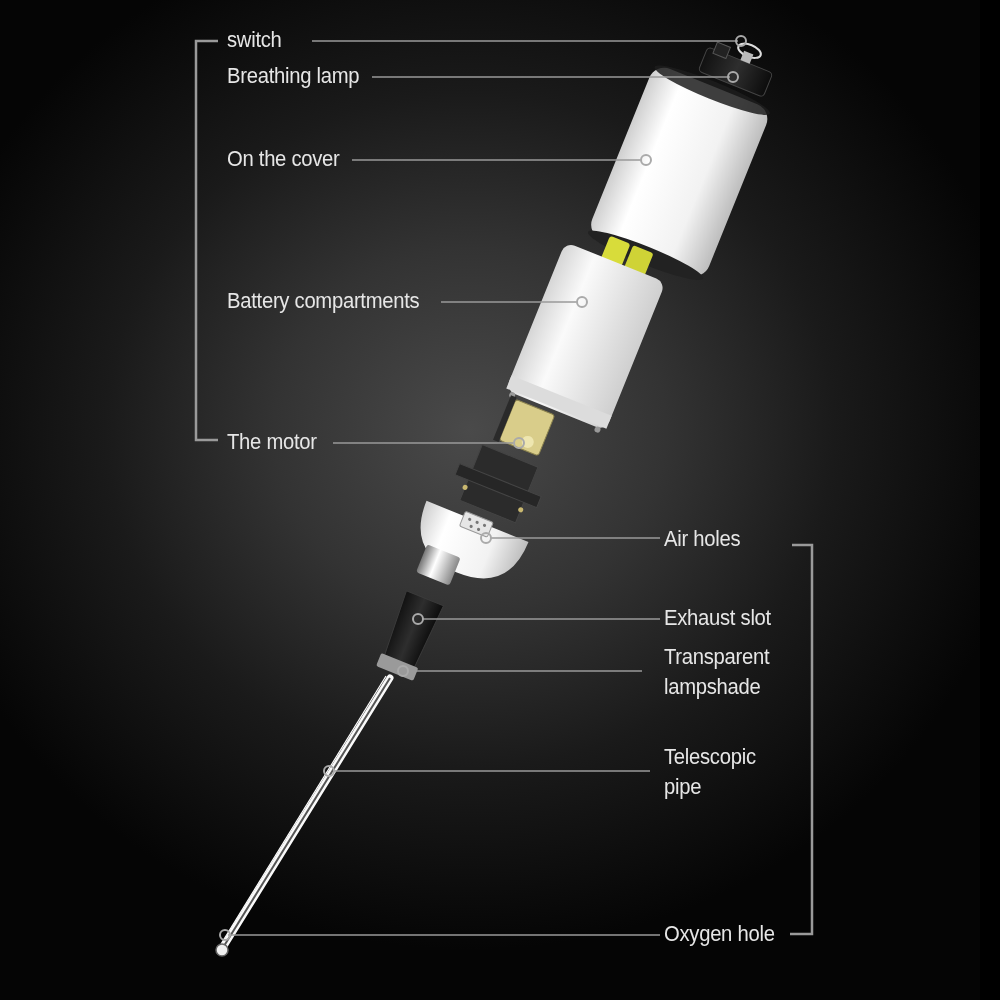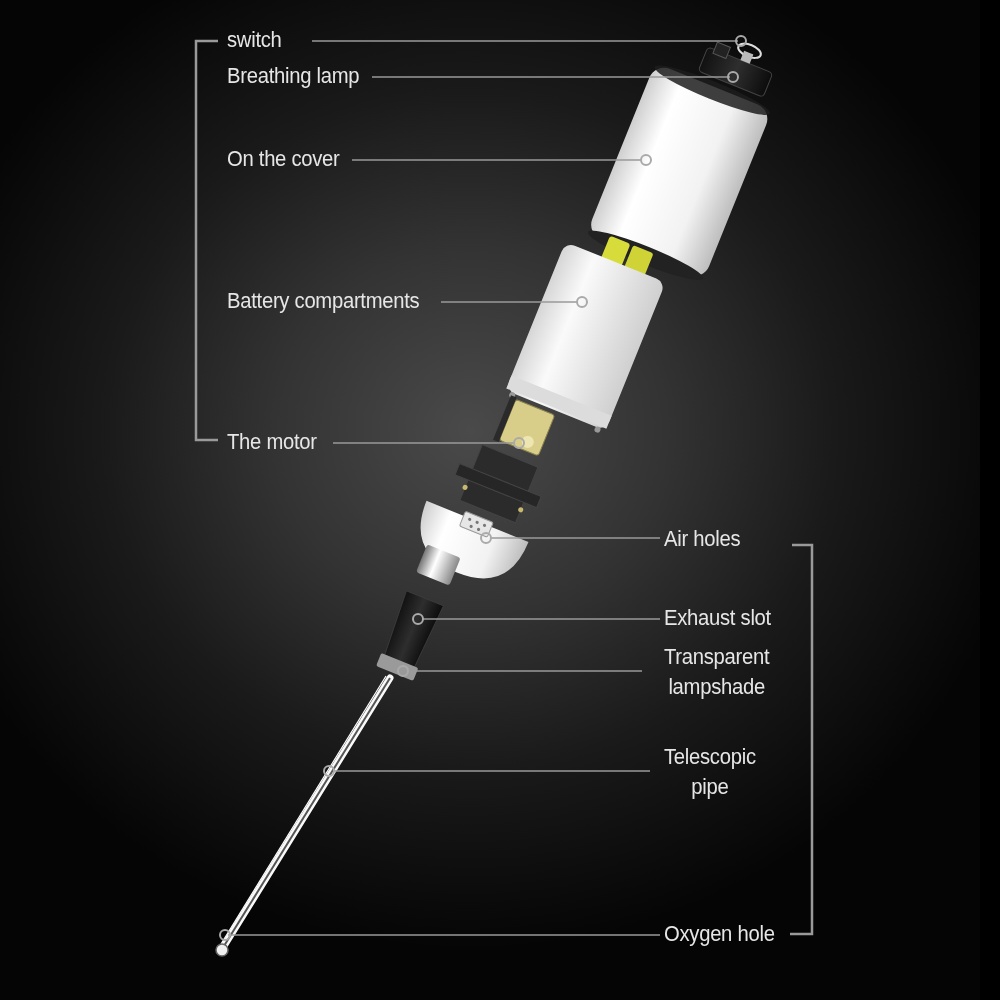--- a/index.html
+++ b/index.html
@@ -5,21 +5,20 @@
     html, body { margin: 0; padding: 0; }
     body {
       width: 1000px; height: 1000px; overflow: hidden;
       background: #000;
       font-family: "Liberation Sans", sans-serif;
     }
     .stage {
       position: relative; width: 980px; height: 1000px;
       background:
         radial-gradient(ellipse 560px 520px at 470px 430px, #4a4a4a 0%, #333 35%, #1a1a1a 65%, #050505 100%);
-      text-align: center;
     }
     svg.art { position: absolute; left: 0; top: 0; }
     .label {
       position: absolute;
       color: #e6e6e6;
       font-size: 22px;
       line-height: 30px;
       letter-spacing: -0.3px;
       white-space: nowrap;
       transform: scaleX(0.92);

